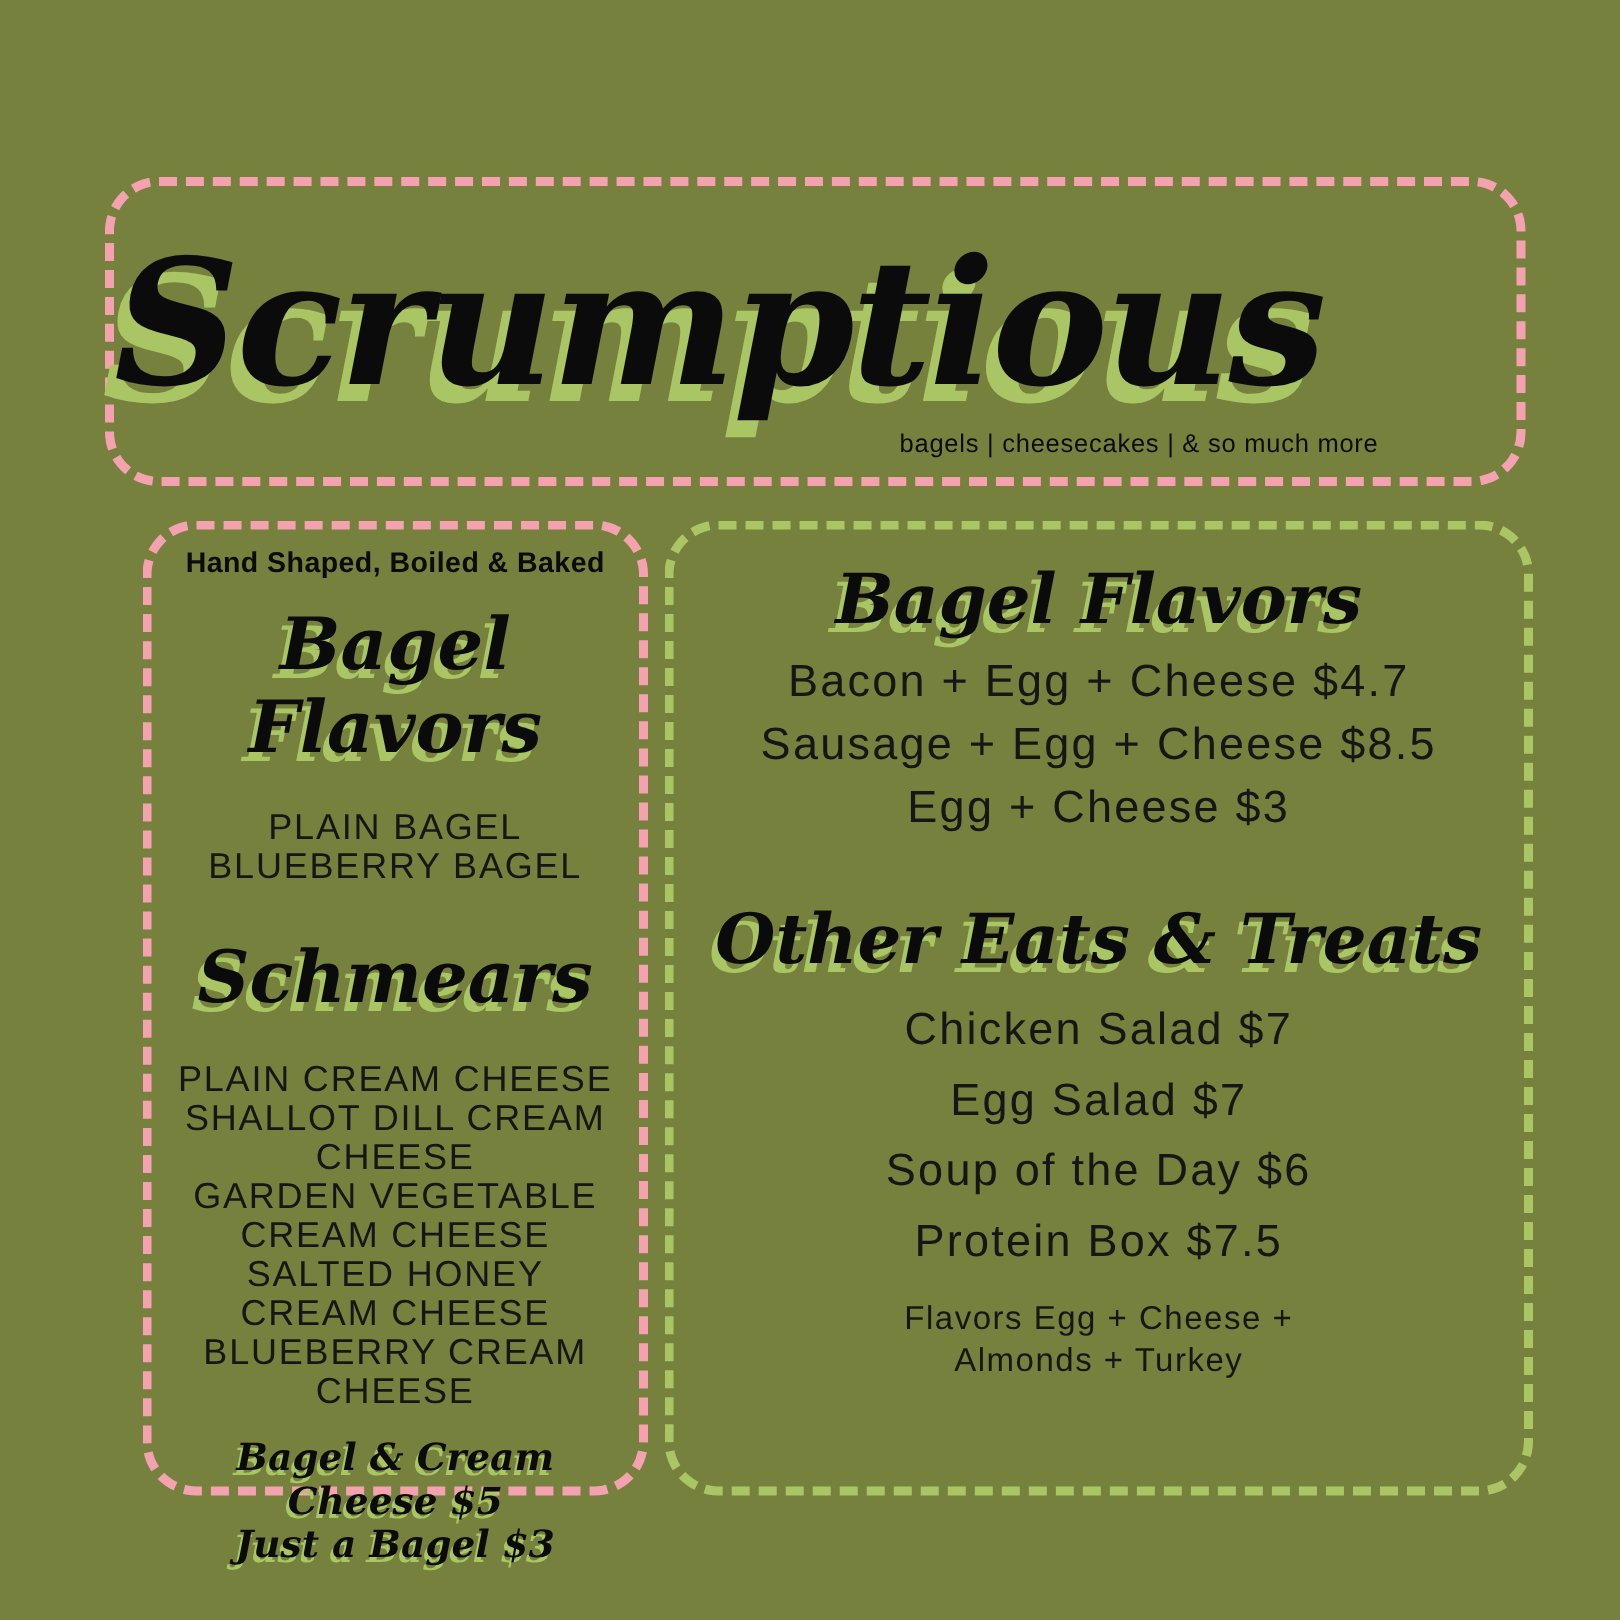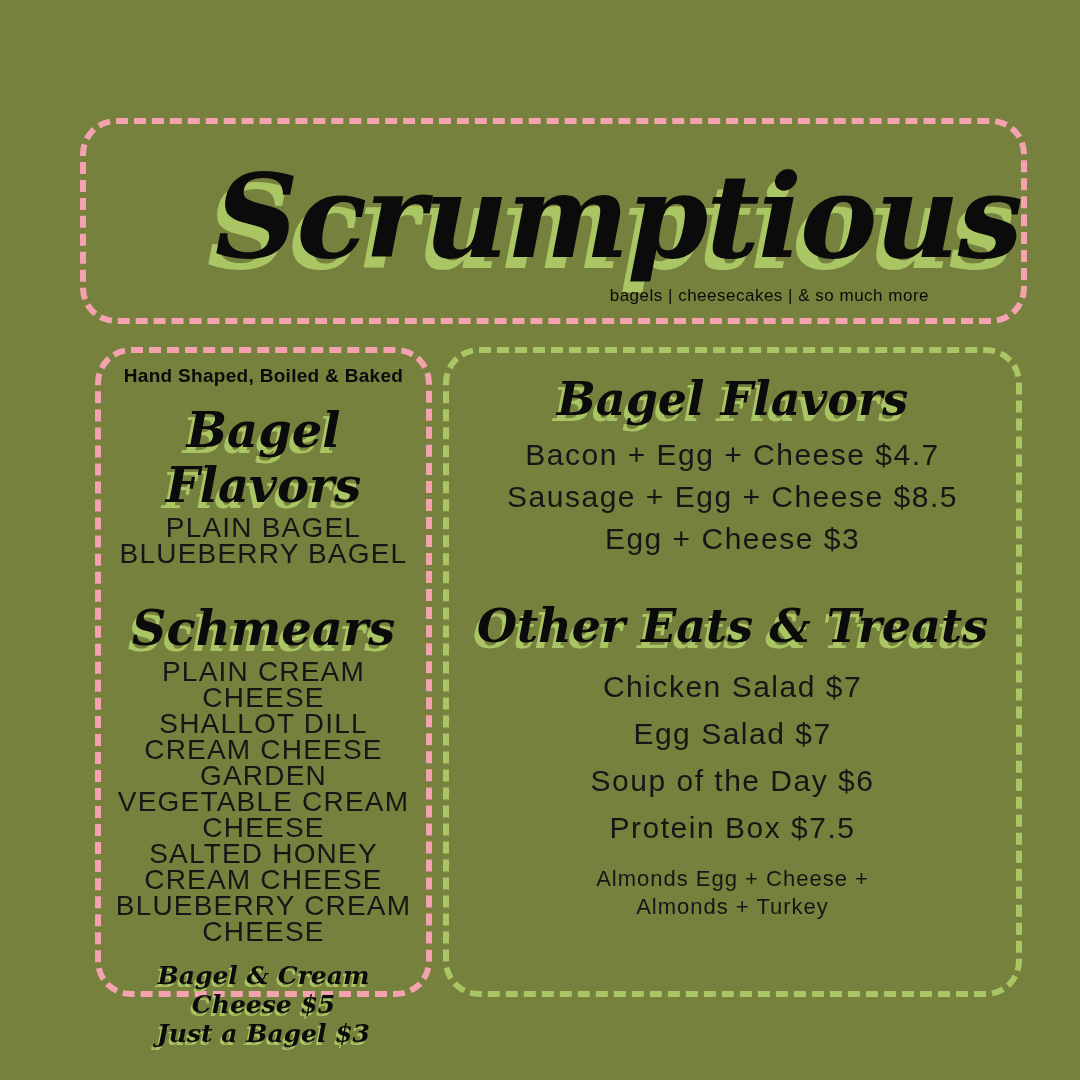--- a/index.html
+++ b/index.html
@@ -19,23 +19,23 @@
     font-family:"Liberation Sans",sans-serif;
   }
   .box{
     position:absolute;
     border:6px dashed;
     border-radius:36px;
     text-align:center;
   }
   
   .top-box{
-    left:80px;top:118px;width:947px;height:206px;
+    left:70px;top:118px;width:947px;height:206px;
     border-color:var(--pink);
-    display:flex;align-items:center;justify-content:flex-end;
+    display:flex;align-items:center;justify-content:flex-start;
   }
   .brand-title{
     font-family:"DejaVu Serif",serif;
     font-style:italic;font-weight:bold;
     font-size:116px;line-height:1;
     color:var(--ink);
     text-shadow:-8px 11px 0 var(--green);
     letter-spacing:-2px;
     padding-bottom:10px;
   }
@@ -64,22 +64,22 @@
     line-height:1.15;
   }
   .left-box .script-head{font-size:48px;}
   .right-box .script-head{font-size:46px;}
   .note{
     font-size:19px;font-weight:bold;color:var(--ink);
     letter-spacing:.3px;
   }
   .head-flavors{margin-top:16px;}
   .items-upper{
-    margin-top:2px;
-    font-size:28px;line-height:26px;
+    margin-top:26px;
+    font-size:24px;line-height:26px;
     letter-spacing:1.2px;
     color:var(--text);
     text-transform:uppercase;
   }
   .head-schmears{margin-top:34px;}
   .script-footer{
     margin-top:16px;
     font-family:"DejaVu Serif",serif;
     font-style:italic;font-weight:bold;
     font-size:25px;line-height:29px;
@@ -145,18 +145,18 @@
 
     <h2 class="script-head head-other">Other Eats &amp; Treats</h2>
     <div class="items-big spread">
       <div>Chicken Salad $7</div>
       <div>Egg Salad $7</div>
       <div>Soup of the Day $6</div>
       <div>Protein Box $7.5</div>
     </div>
 
     <div class="footnote">
-      <div>Almonds Egg + Cheese +</div>
+      <div>Flavors Egg + Cheese +</div>
       <div>Almonds + Turkey</div>
     </div>
   </section>
 
 </div>
 
 </body></html>

